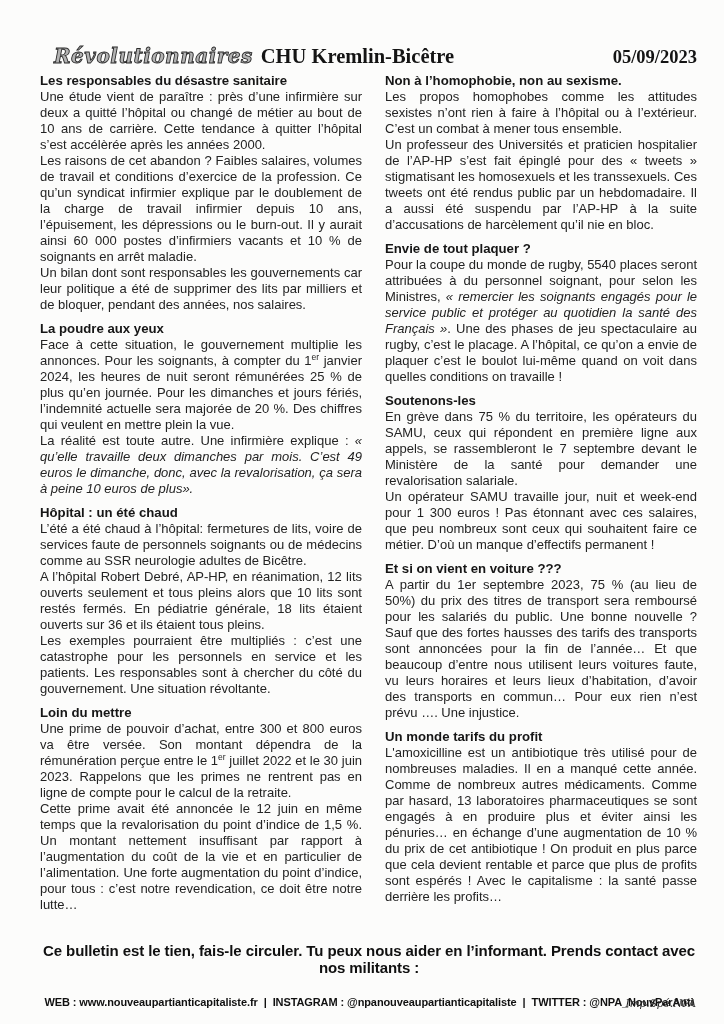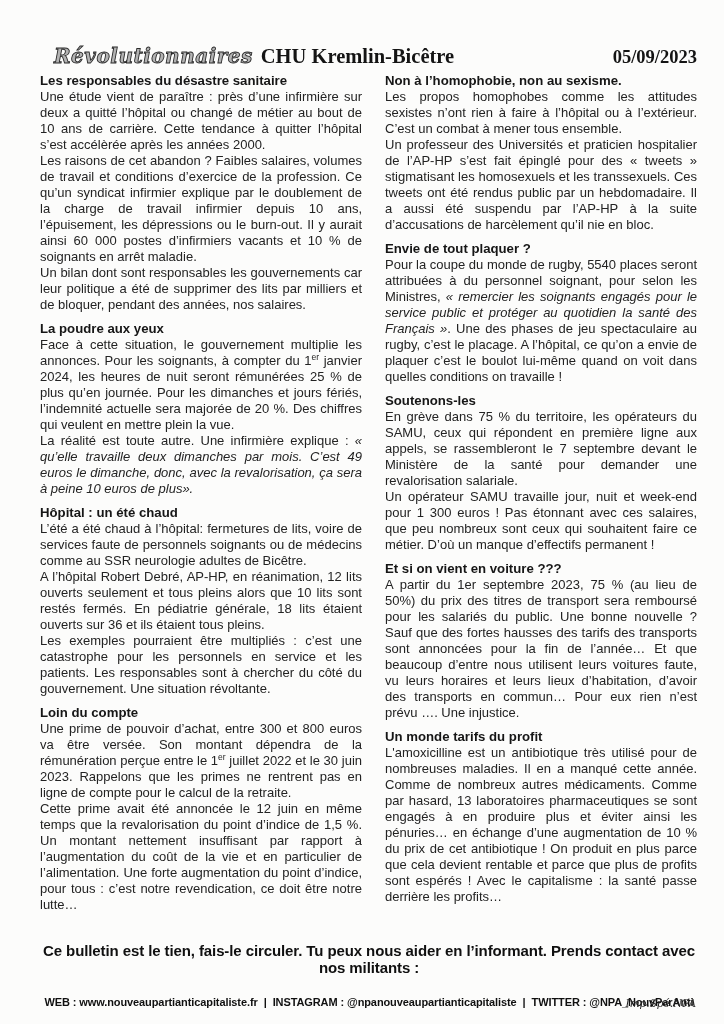--- a/index.html
+++ b/index.html
@@ -91,21 +91,21 @@
           <p class="p"><span>Face à cette situation, le gouvernement multiplie les annonces. Pour les soignants, à compter du 1</span><sup>er</sup><span> janvier 2024, les heures de nuit seront rémunérées 25 % de plus qu’en journée. Pour les dimanches et jours fériés, l’indemnité actuelle  sera majorée de 20 %. Des chiffres qui veulent en mettre plein la vue.</span></p>
           <p class="p"><span>La réalité est toute autre. Une infirmière explique : </span><em>« qu’elle travaille deux dimanches par mois. C’est 49 euros le dimanche, donc, avec la revalorisation, ça sera à peine 10 euros de plus».</em></p>
         </section>
         <section class="article">
           <h2 class="h">Hôpital : un été chaud</h2>
           <p class="p"><span>L’été a été chaud à l’hôpital: fermetures de lits, voire de services  faute de personnels soignants ou de médecins comme au SSR neurologie adultes de Bicêtre.</span></p>
           <p class="p"><span>A l’hôpital Robert Debré, AP-HP, en réanimation, 12 lits ouverts seulement et tous pleins alors que 10 lits sont restés fermés. En pédiatrie générale, 18 lits étaient ouverts sur 36 et ils étaient tous pleins.</span></p>
           <p class="p"><span>Les exemples pourraient être multipliés : c’est une catastrophe pour les personnels en service et les patients. Les responsables sont à chercher du côté du gouvernement. Une situation révoltante.</span></p>
         </section>
         <section class="article">
-          <h2 class="h">Loin du compte</h2>
+          <h2 class="h">Loin du mettre</h2>
           <p class="p"><span>Une prime de pouvoir d’achat, entre 300 et 800 euros va être versée. Son montant dépendra de la rémunération perçue entre le 1</span><sup>er</sup><span> juillet 2022 et le 30 juin 2023. Rappelons que les primes ne rentrent pas en ligne de compte pour le calcul de la retraite.</span></p>
           <p class="p"><span>Cette prime avait été annoncée le 12 juin en même temps que la revalorisation du point d’indice de 1,5 %.  Un montant nettement insuffisant par rapport à l’augmentation du coût de la vie et en particulier de l’alimentation. Une forte augmentation du point d’indice, pour tous :  c’est notre revendication, ce doit être notre lutte…</span></p>
         </section>
       </section>
     <section class="col">
         <section class="article">
           <h2 class="h">Non à l’homophobie, non au sexisme.</h2>
           <p class="p"><span>Les propos homophobes comme les attitudes sexistes n’ont rien à faire à l’hôpital ou à l’extérieur. C’est un combat à mener tous ensemble.</span></p>
           <p class="p"><span>Un professeur des Universités et praticien hospitalier de l’AP-HP s’est fait épinglé pour des « tweets » stigmatisant les homosexuels et les transsexuels. Ces tweets ont été rendus public par un hebdomadaire. Il a aussi été suspendu par l’AP-HP à la suite d’accusations de harcèlement qu’il nie en bloc.</span></p>
         </section>

